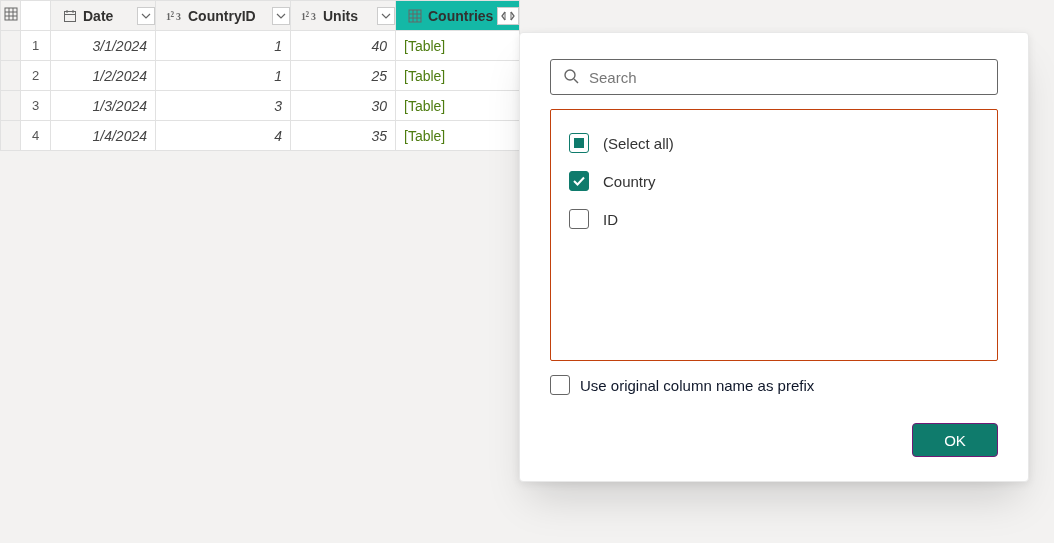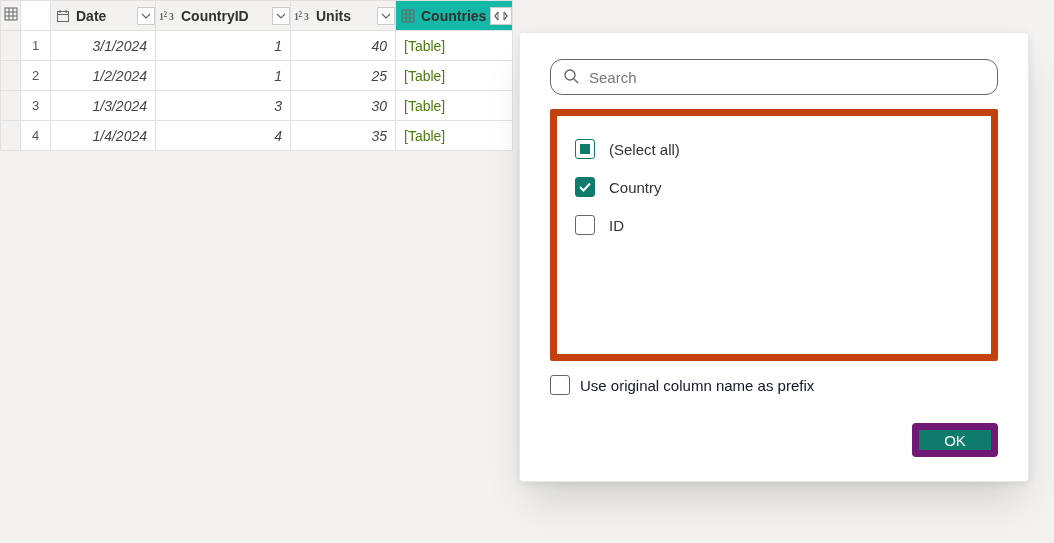--- a/index.html
+++ b/index.html
@@ -37,21 +37,21 @@
 
     .colhdr {
       background:#f3f2f1;
       position: relative;
       padding: 0 4px;
       text-align:left;
     }
     .colhdr.selected { background:#14b8a6; }
     .colhdr .hdr-inner {
       display:flex; align-items:center; gap:4px; height:100%;
-      padding-left:3px;
+      padding-left:10px;
     }
     .type-icon { width:18px; display:inline-flex; justify-content:center; align-items:center;}
     .type-icon svg { display:block; }
     .hdr-label { font-weight:600; color:#323130; flex:1;}
     .dropdown-btn {
       width:18px; height:18px; border:1px solid #ccc; background:#fff;
       display:inline-flex; align-items:center; justify-content:center;
       cursor:pointer;
     }
     .dropdown-btn svg { display:block; }
@@ -77,32 +77,32 @@
       left:519px; top:32px;
       width:510px;
       background:#fff;
       border:1px solid #e8e8e8;
       border-radius:4px;
       box-shadow:0 25px 40px -10px rgba(0,0,0,0.15), 0 2px 8px rgba(0,0,0,0.08);
       padding:26px 30px 24px 30px;
     }
     .search-box {
       display:flex; align-items:center; gap:10px;
-      border:1px solid #666; border-radius:12px;
+      border:1px solid #666; border-radius:3px;
       height:36px; padding:0 12px;
     }
     .search-box input {
       border:none; outline:none; flex:1; font-size:15px;
       background:transparent; color:#333;
     }
     .search-box input::placeholder{ color:#777; }
 
     .list-box {
       margin-top:14px;
-      border:7px solid #c2410c;
+      border:1px solid #c2410c;
       border-radius:2px;
       height:252px;
       padding:14px 18px;
     }
     .opt-row {
       display:flex; align-items:center; gap:14px;
       height:38px; cursor:pointer;
       font-size:15px; color:#333;
     }
     .cb {
@@ -125,21 +125,21 @@
 
     .btn-row {
       margin-top:28px;
       display:flex; justify-content:flex-end; gap:12px;
     }
     .btn {
       min-width:86px; height:34px; border-radius:4px;
       font-size:15px; cursor:pointer;
       display:inline-flex; align-items:center; justify-content:center;
     }
-    .btn-primary { background:#0f7b6c; color:#fff; border:7px solid #701a75; }
+    .btn-primary { background:#0f7b6c; color:#fff; border:1px solid #701a75; }
     .btn-secondary { background:#fff; color:#333; border:1px solid #bbb; }
   </style>
 </head>
 <body>
 
 <div class="grid-wrap">
   <table class="grid">
     <thead>
       <tr>
         <th class="corner-cell">

